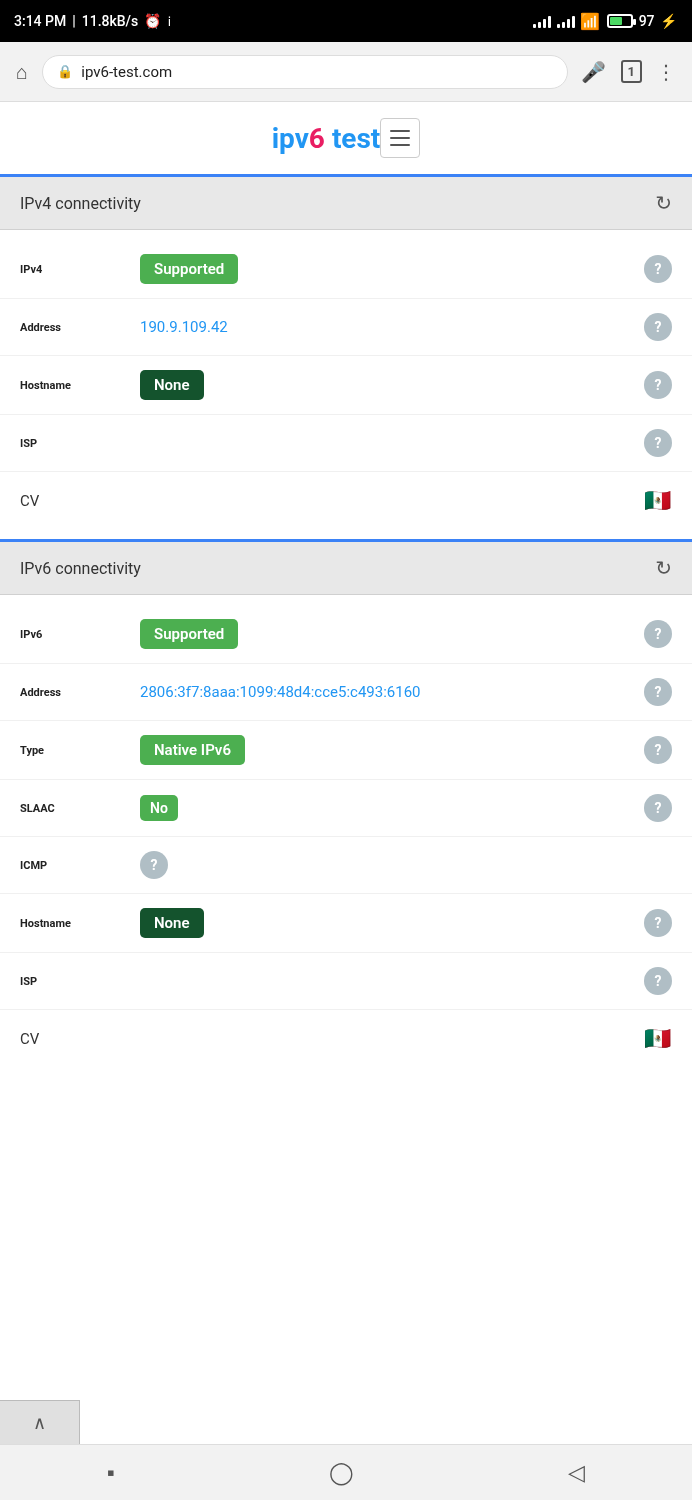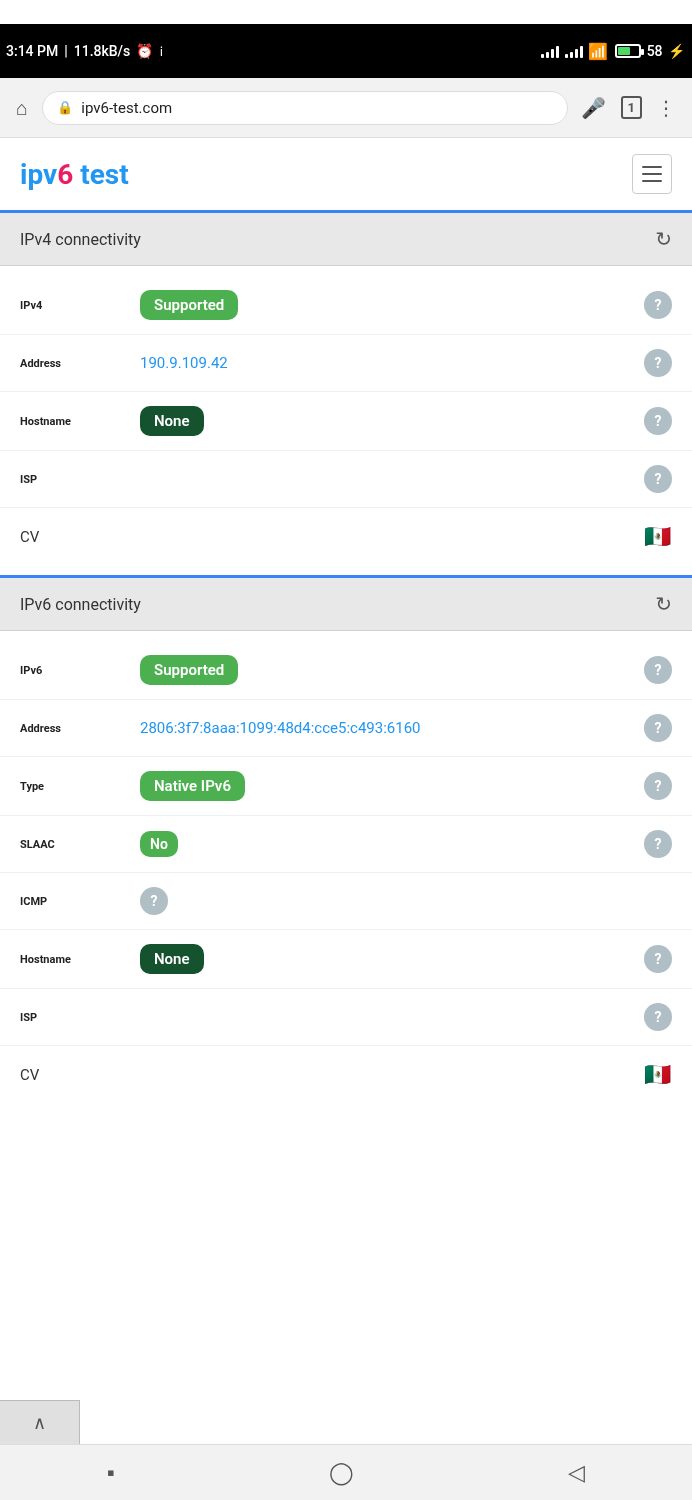--- a/index.html
+++ b/index.html
@@ -13,25 +13,24 @@
       color: #222;
     }
 
     
     .status-bar {
       background: #000;
       color: #fff;
       display: flex;
       align-items: center;
       justify-content: space-between;
-      padding: 6px 6px;
-      height: 54px;
+      padding: 6px 14px;
+      height: 42px;
       font-size: 14px;
       font-weight: 500;
-      margin-top: 24px;
     }
     .status-left { display: flex; align-items: center; gap: 6px; }
     .status-right { display: flex; align-items: center; gap: 6px; }
     .battery-icon {
       display: inline-flex; align-items: center;
       border: 2px solid #fff; border-radius: 3px;
       width: 26px; height: 14px; position: relative; padding: 1px;
     }
     .battery-icon::after {
       content: '';
@@ -74,21 +73,21 @@
     }
     .lock-icon { font-size: 13px; color: #555; }
     .url-text { font-size: 15px; color: #222; }
     .mic-icon, .tab-icon, .menu-icon { font-size: 20px; color: #555; cursor: pointer; padding: 4px; }
 
     
     .site-header {
       padding: 16px 20px;
       display: flex;
       align-items: center;
-      justify-content: space-between;
+      justify-content: center;
       background: #fff;
     }
     .site-logo { font-size: 28px; font-weight: 700; }
     .logo-ipv { color: #2196f3; }
     .logo-6 { color: #e91e63; }
     .logo-test { color: #2196f3; }
     .hamburger-btn {
       width: 40px; height: 40px;
       border: 1px solid #ccc;
       border-radius: 4px;
@@ -139,21 +138,21 @@
       color: #fff;
       display: flex; align-items: center; justify-content: center;
       font-size: 14px; font-weight: 700;
       flex-shrink: 0;
     }
 
     
     .badge {
       display: inline-block;
       padding: 6px 14px;
-      border-radius: 10px;
+      border-radius: 5px;
       color: #fff;
       font-size: 15px;
       font-weight: 600;
     }
     .badge-green { background: #4caf50; }
     .badge-orange { background: #14532d; color: #fff; }
 
     .address-link { color: #2196f3; font-size: 15px; text-decoration: none; }
 
     
@@ -229,21 +228,21 @@
     <div class="signal-bars">
       <span style="height:4px;"></span>
       <span style="height:6px;"></span>
       <span style="height:9px;"></span>
       <span style="height:12px;"></span>
     </div>
     <span class="wifi-icon">📶</span>
     <div class="battery-icon">
       <div class="battery-fill"></div>
     </div>
-    <span>58</span>
+    <span>97</span>
     <span>⚡</span>
   </div>
 </div>
 
 <div class="browser-chrome">
   <span class="home-btn">⌂</span>
   <div class="url-bar">
     <span class="lock-icon">🔒</span>
     <span class="url-text">ipv6-test.com</span>
   </div>

